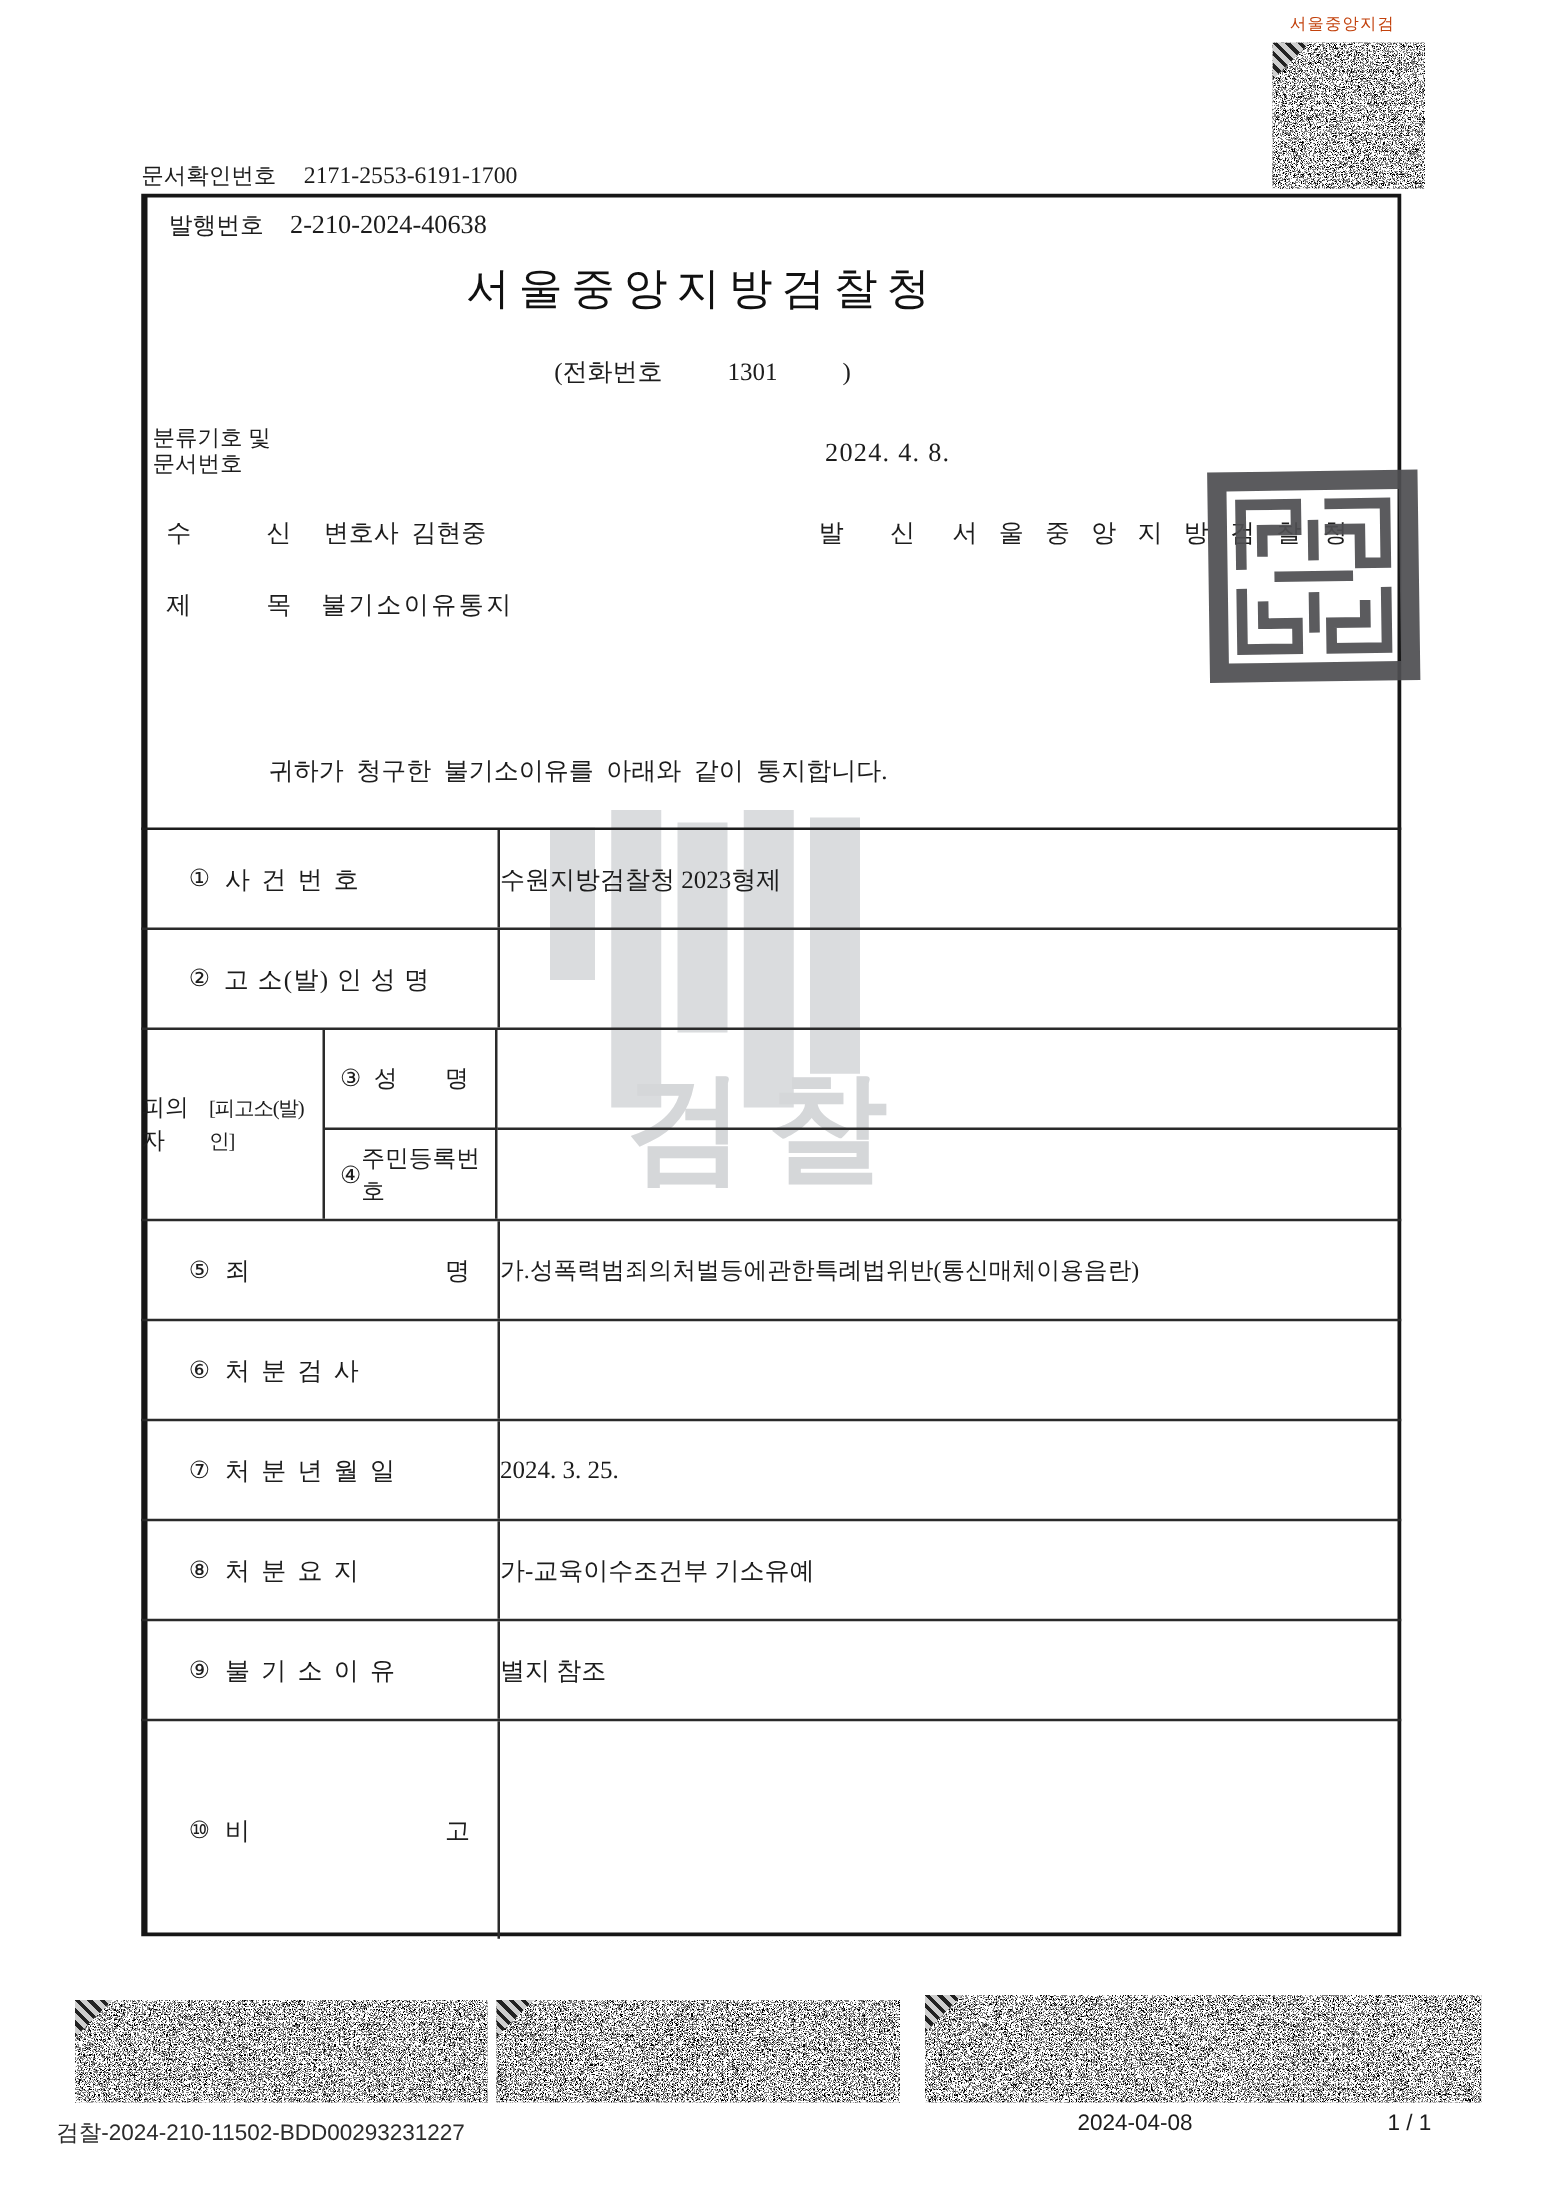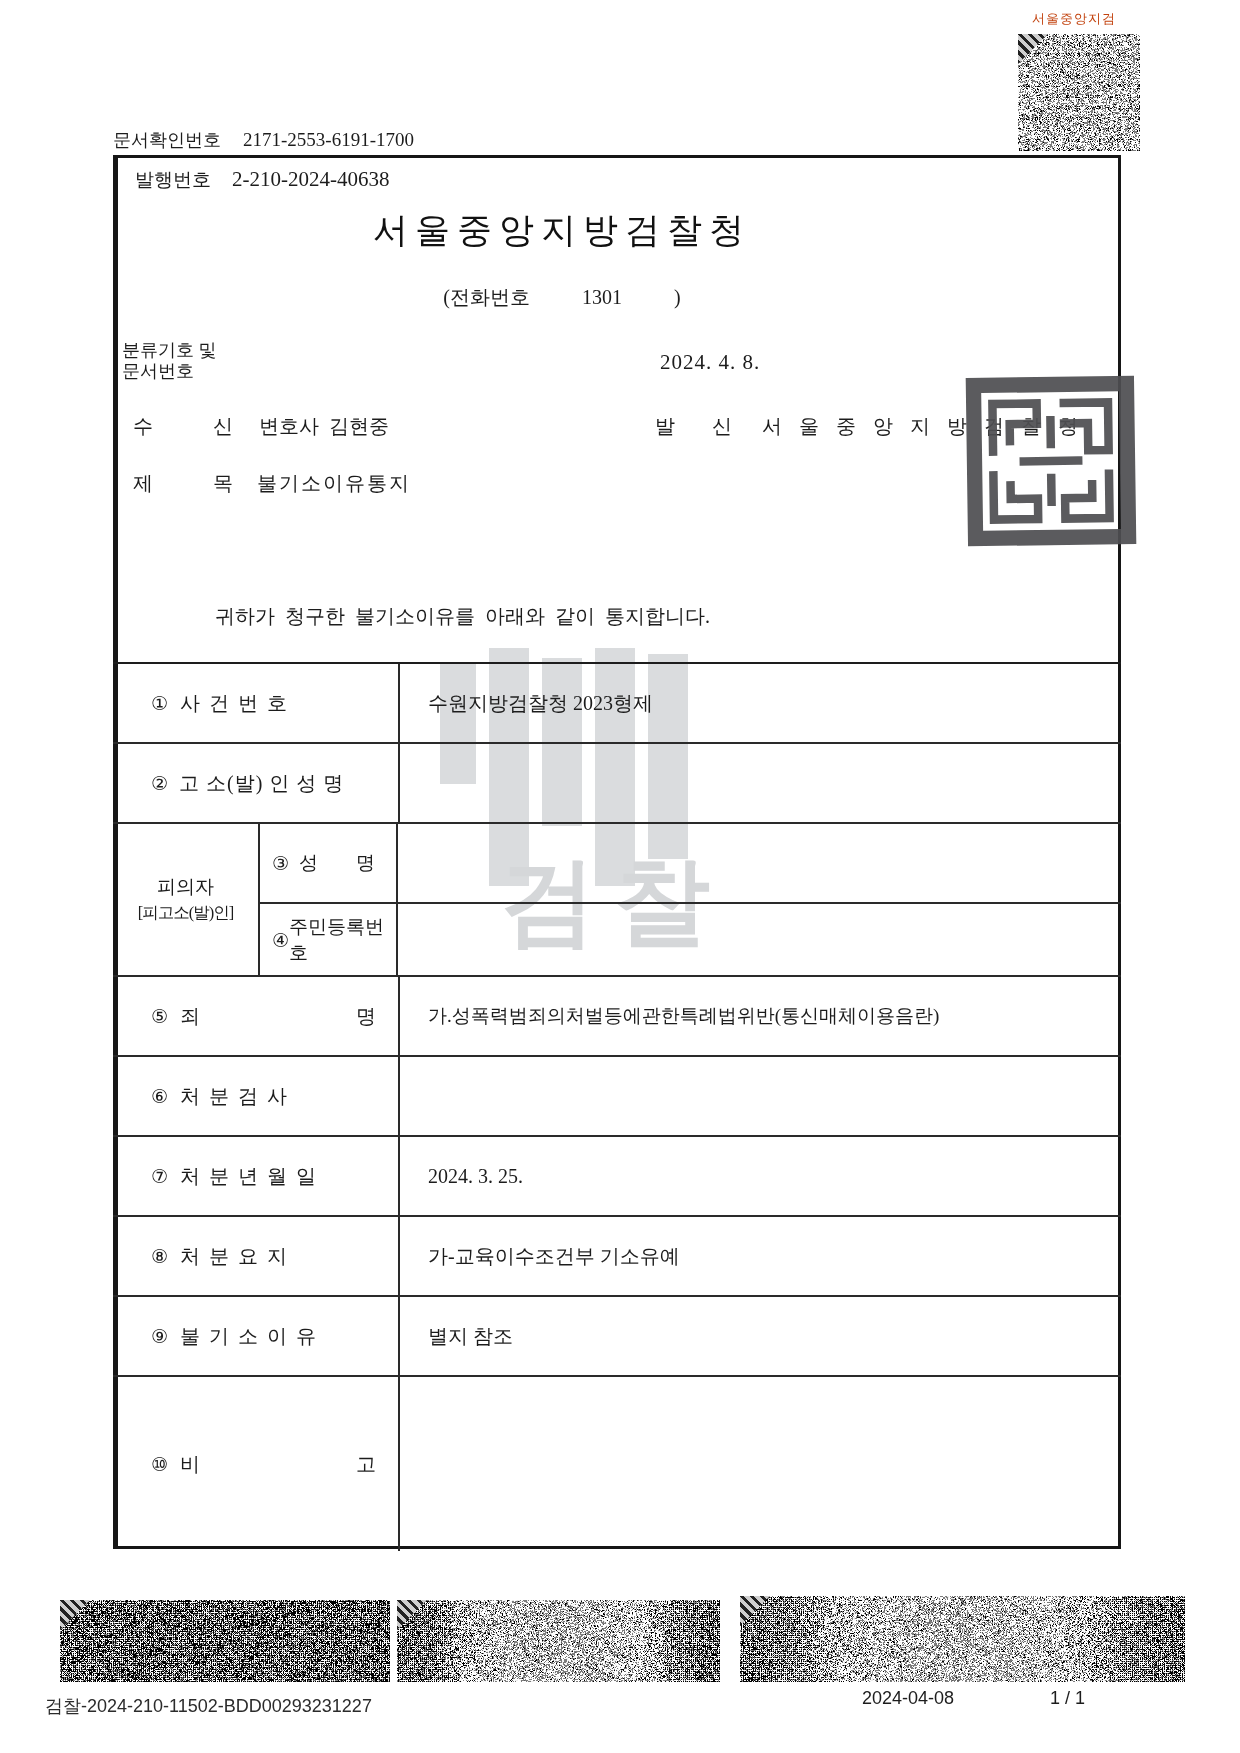--- a/index.html
+++ b/index.html
@@ -48,47 +48,47 @@
   .wm-bars { left:440px; top:648px; width:280px; height:238px; display:flex; align-items:flex-start; gap:13px; }
   .wm-bars div { background:#dadcde; }
   .wm-word { left:500px; top:838px; font-size:96px; font-weight:bold; color:#d5d7d9; letter-spacing:18px; font-family:"Liberation Sans",sans-serif; }
   .wm-caption { left:388px; top:912px; font-size:29px; font-weight:bold; color:#cfd2d4; letter-spacing:5px; font-family:"Liberation Sans",sans-serif; white-space:nowrap; }
 
   
   .doc-table { left:113px; top:662px; width:1008px; height:887px; border-top:2px solid #1d1d1d; z-index:1; }
   .trow { position:absolute; left:0; width:1008px; border-bottom:2px solid #2a2a2a; display:flex; }
   .trow.last { border-bottom:none; }
   .lbl-cell { width:287px; border-right:2px solid #2a2a2a; display:flex; align-items:center; padding-left:38px; font-size:20px; letter-spacing:2px; }
-  .val-cell { flex:1; display:flex; align-items:center; padding-left:28px; font-size:20px; }
+  .val-cell { flex:1; display:flex; align-items:center; font-size:20px; }
   .row-no { margin-right:10px; font-family:"DejaVu Sans",sans-serif; font-size:19px; }
 
   
   .suspect-block { position:absolute; left:0; top:160px; width:1008px; height:153px; border-bottom:2px solid #2a2a2a; display:flex; }
-  .suspect-group { width:147px; border-right:2px solid #2a2a2a; display:flex; flex-direction:column; justify-content:center; align-items:center; font-size:19px; line-height:26px; }
+  .suspect-group { width:147px; border-right:2px solid #2a2a2a; display:flex; justify-content:center; align-items:center; font-size:19px; line-height:26px; }
   .suspect-group .l2 { font-size:16.5px; letter-spacing:-1px; }
   .suspect-rows { flex:1; display:flex; flex-direction:column; }
   .srow { display:flex; flex:none; }
   .srow.name { height:80px; }
   .srow.rrn { height:71px; }
   .srow .slbl { width:138px; border-right:2px solid #2a2a2a; display:flex; align-items:center; padding-left:12px; font-size:19px; }
   .srow.name .slbl { border-bottom:2px solid #2a2a2a; }
   .srow.name .sval { border-bottom:2px solid #2a2a2a; }
   .srow .sval { flex:1; }
 
   
   .noise { background:#b3b3b3; z-index:2; }
   .noise svg { display:block; width:100%; height:100%; }
   .hatch { position:absolute; left:0; top:0; width:30px; height:30px; background:repeating-linear-gradient(45deg,#222 0 3px,#cfcfcf 3px 7px); clip-path:polygon(0 0,100% 0,0 100%); z-index:3; }
   .strip1 { left:60px;  top:1600px; width:330px; height:82px; }
   .strip2 { left:397px; top:1600px; width:323px; height:82px; }
   .strip3 { left:740px; top:1596px; width:445px; height:86px; }
 
   .footer-code { left:45px; top:1694px; font-size:18px; font-family:"Liberation Sans",sans-serif; color:#2b2b2b; }
   .footer-date { left:862px; top:1688px; font-size:18px; font-family:"Liberation Sans",sans-serif; }
-  .footer-page { left:1050px; top:1688px; font-size:18px; font-family:"Liberation Sans",sans-serif;text-align:right; }
+  .footer-page { left:1110px; top:1688px; font-size:18px; font-family:"Liberation Sans",sans-serif;text-align:right; }
 </style>
 </head>
 <body>
 
 <div class="page">
 
   <div class="abs wm wm-bars">
     <div style="width:36px;height:122px;margin-top:14px;"></div>
     <div style="width:40px;height:238px;"></div>
     <div style="width:40px;height:168px;margin-top:10px;"></div>

